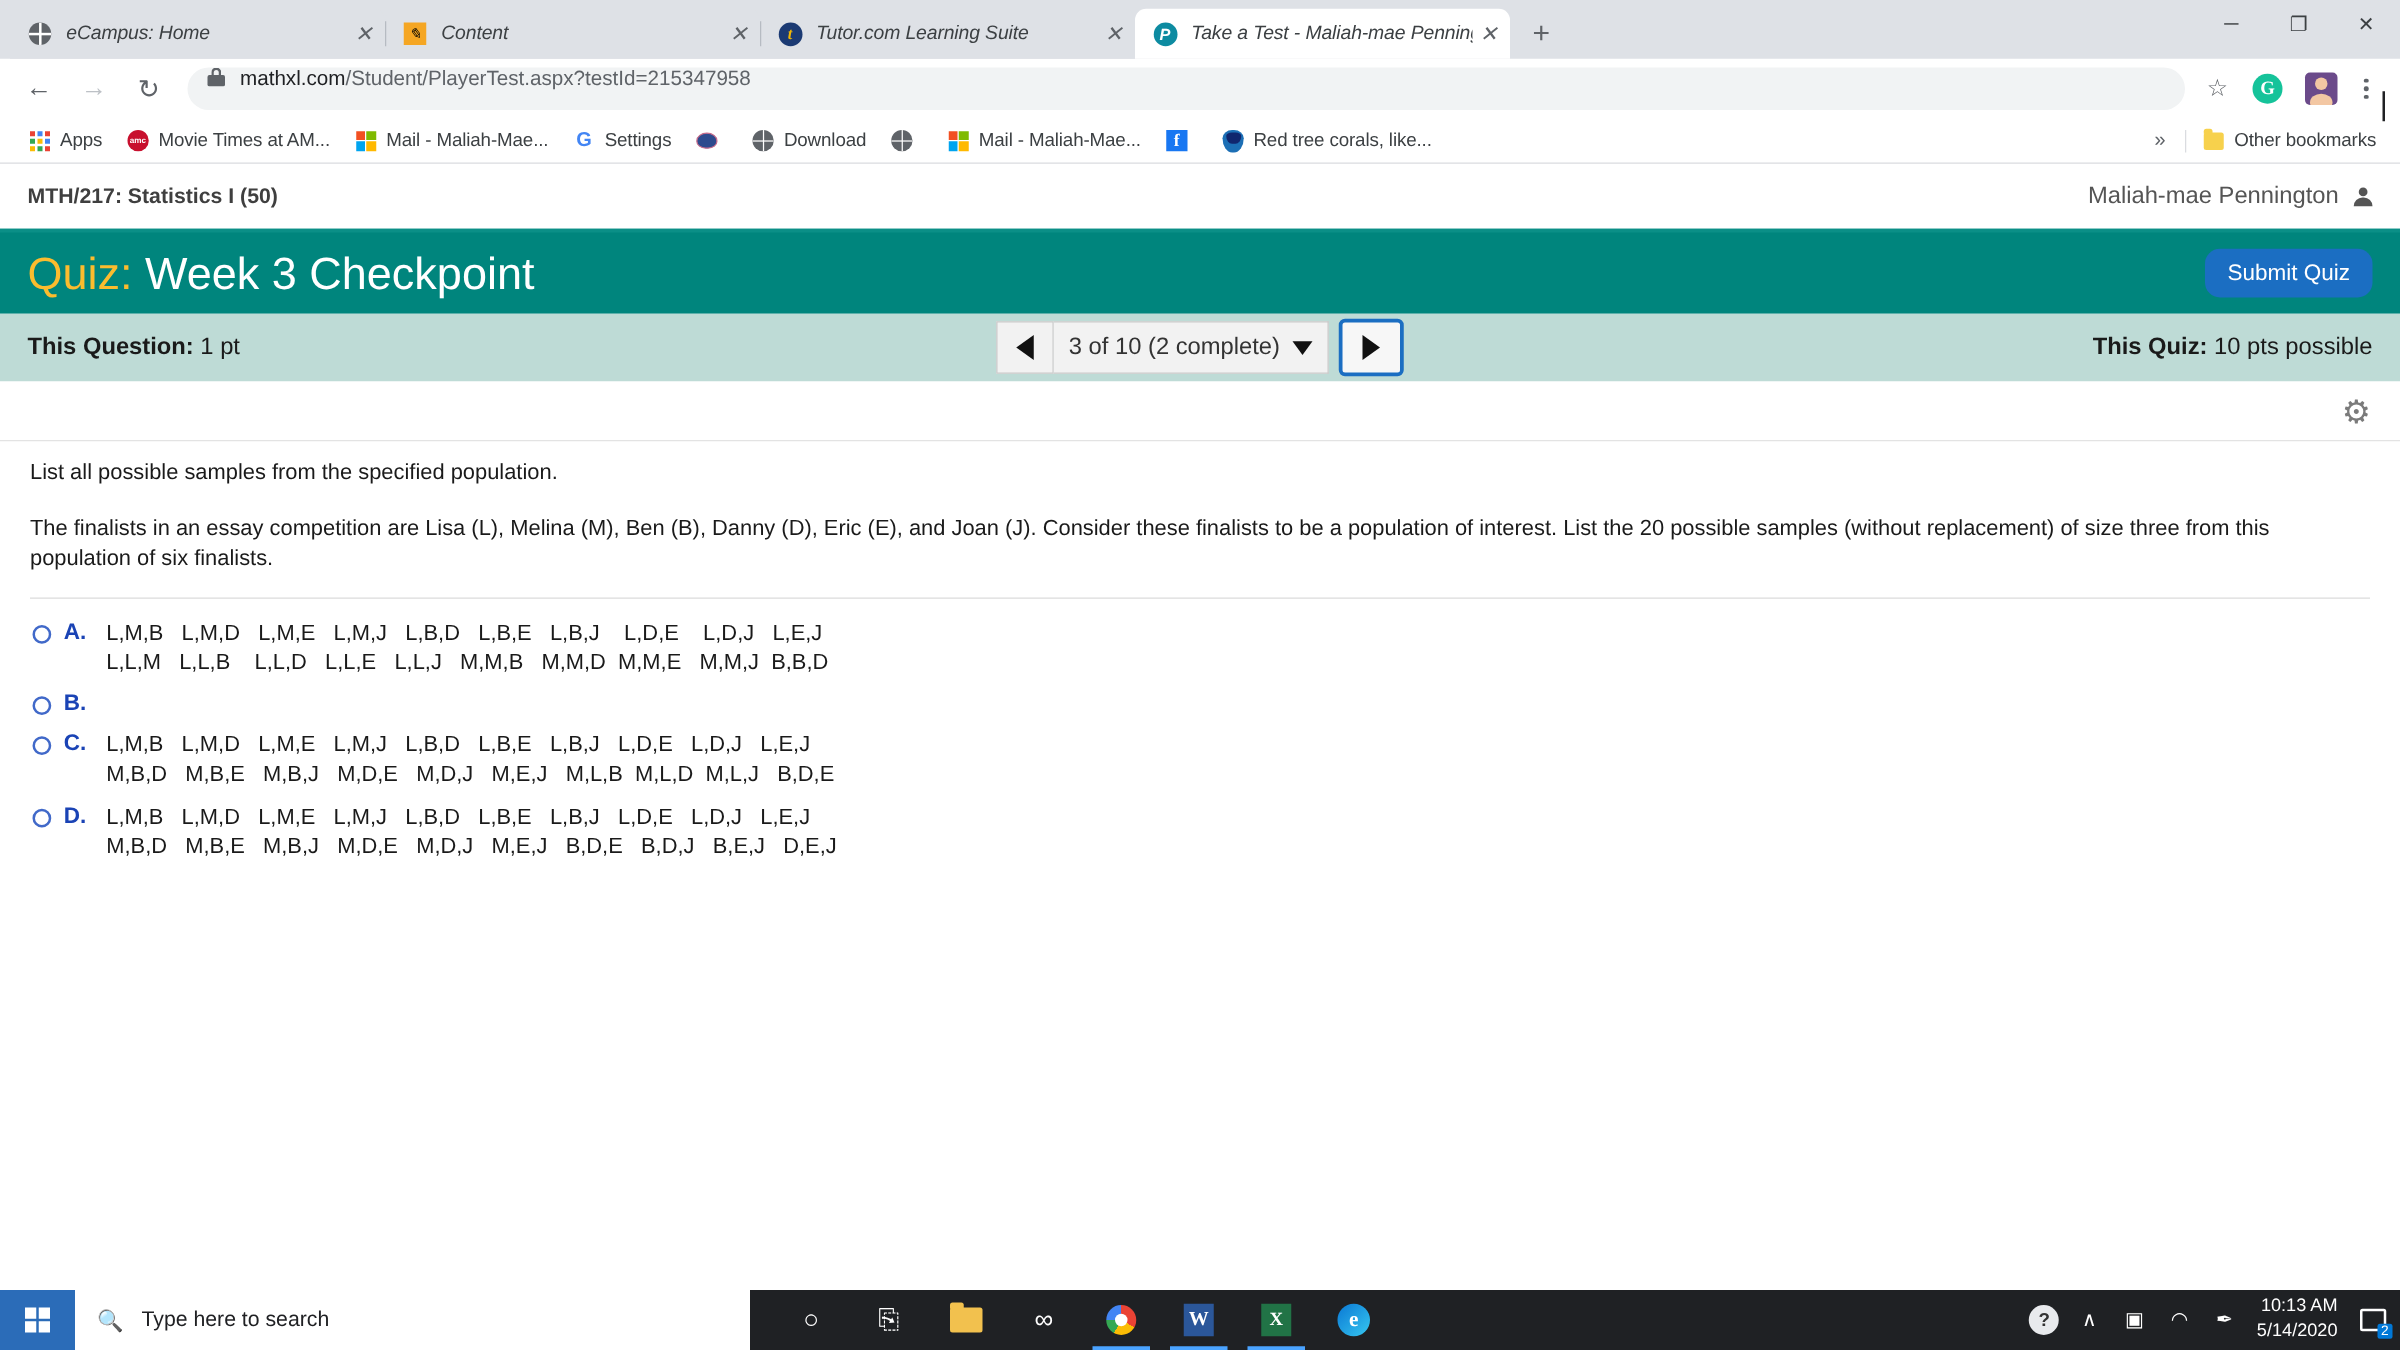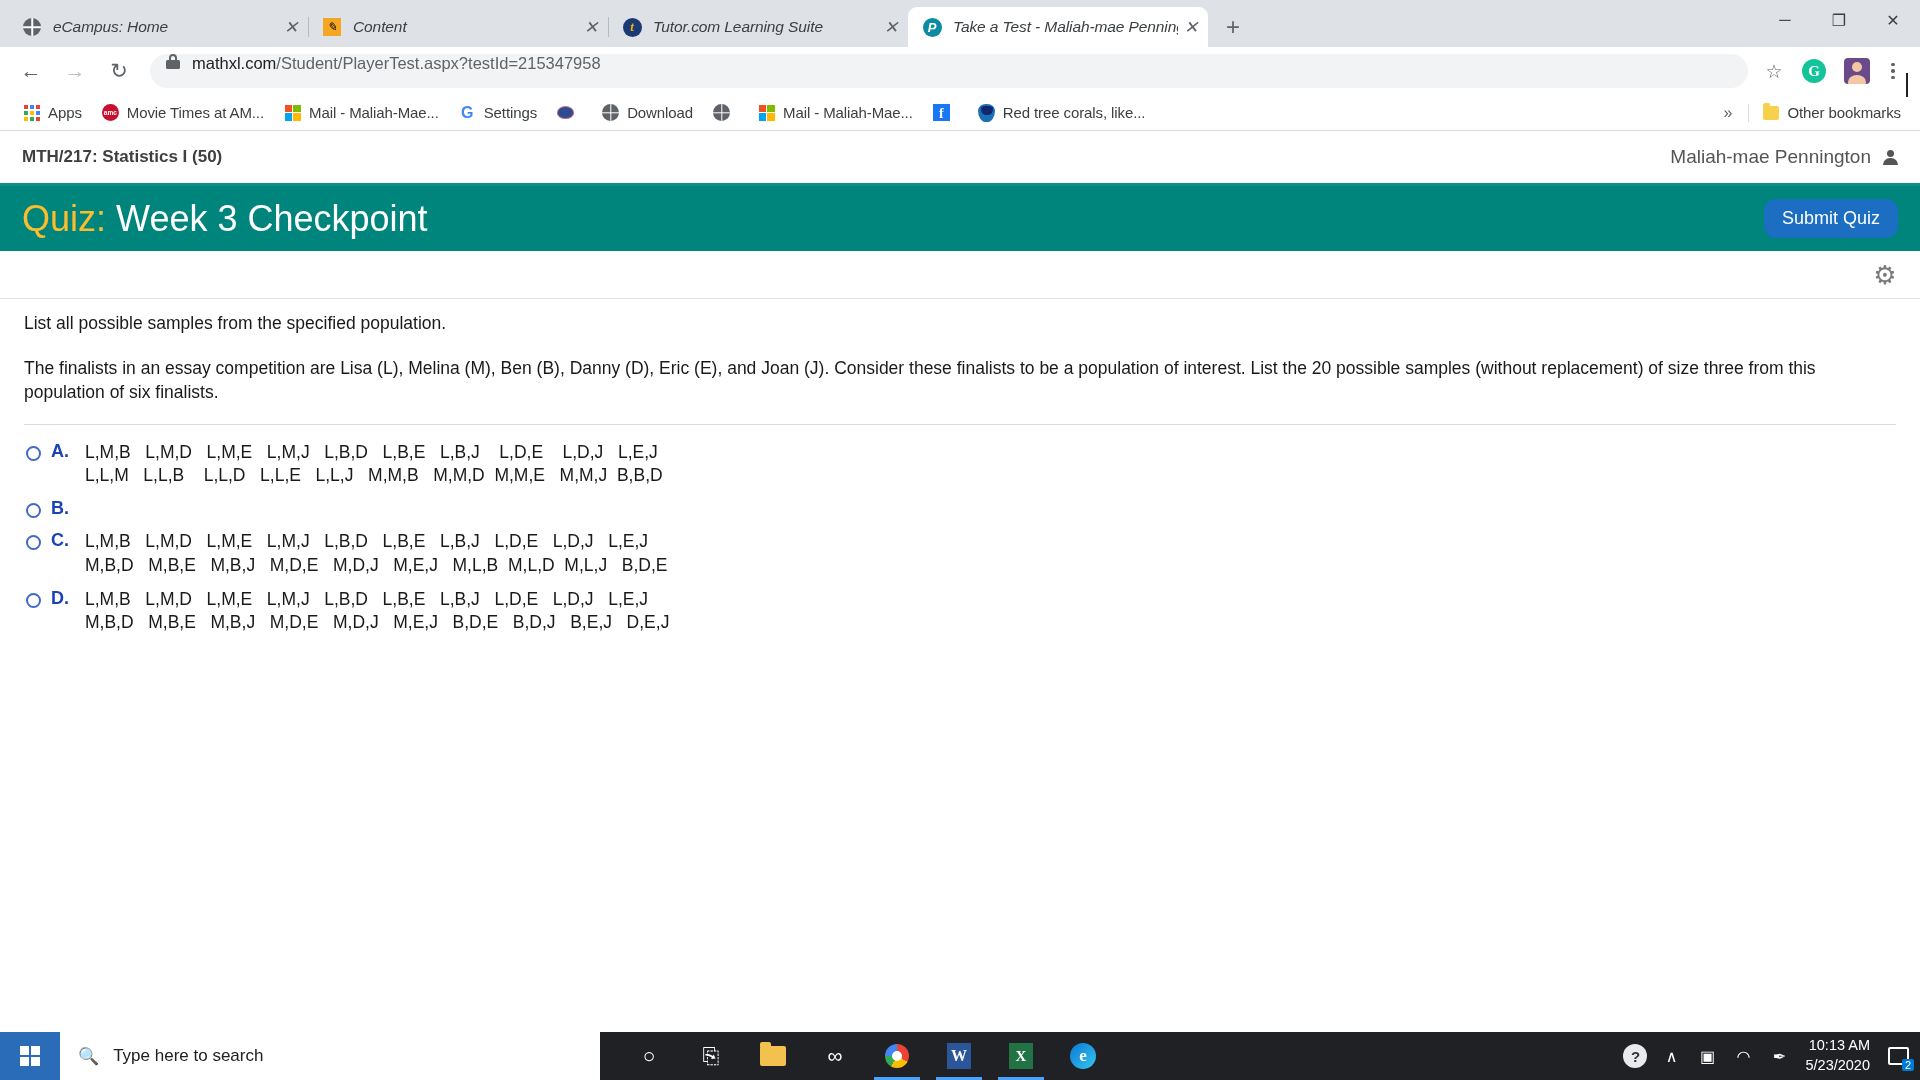--- a/index.html
+++ b/index.html
@@ -779,20 +779,42 @@
   </div>
 
   <div class="quiz-header">
     <div class="quiz-title">
       <span class="kw">Quiz:</span>
       <span>Week 3 Checkpoint</span>
     </div>
     <button class="submit-btn">Submit Quiz</button>
   </div>
 
+  <div class="quiz-subbar">
+    <div class="subbar-text">
+      <b>This Question:</b>
+      <span>1 pt</span>
+    </div>
+    <div class="pager">
+      <div class="pager-btn prev">
+          <span class="tri-left"></span>
+        </div>
+      <div class="pager-select">
+        <span>3 of 10 (2 complete)</span>
+        <span class="caret-down"></span>
+      </div>
+      <div class="pager-btn next">
+          <span class="tri-right"></span>
+        </div>
+    </div>
+    <div class="subbar-text">
+      <b>This Quiz:</b>
+      <span>10 pts possible</span>
+    </div>
+  </div>
 
   <div class="gear-row">
     <span class="gear-icon">⚙</span>
   </div>
 
   <div class="contentarea">
     <div class="qbody">
       <div class="q-instruction">List all possible samples from the specified population.</div>
       <div class="q-text">The finalists in an essay competition are Lisa (L), Melina (M), Ben (B), Danny (D),  Eric (E), and Joan (J). Consider these finalists to be a population of interest. List the 20 possible samples (without replacement) of size three from this population of six finalists.</div>
       <div class="divider"></div>
@@ -859,20 +881,20 @@
   <div class="tray">
     <div class="tray-icon">
         <span class="help-ico">?</span>
       </div>
     <div class="tray-icon">∧</div>
     <div class="tray-icon">▣</div>
     <div class="tray-icon">◠</div>
     <div class="tray-icon">✒</div>
     <div class="tray-clock">
       <span>10:13 AM</span>
-      <span>5/23/2020</span>
+      <span>5/14/2020</span>
     </div>
     <div class="notif-badge">
       <span class="notif-box"></span>
       <span class="notif-count">2</span>
     </div>
   </div>
 </div>
 
 </body></html>

